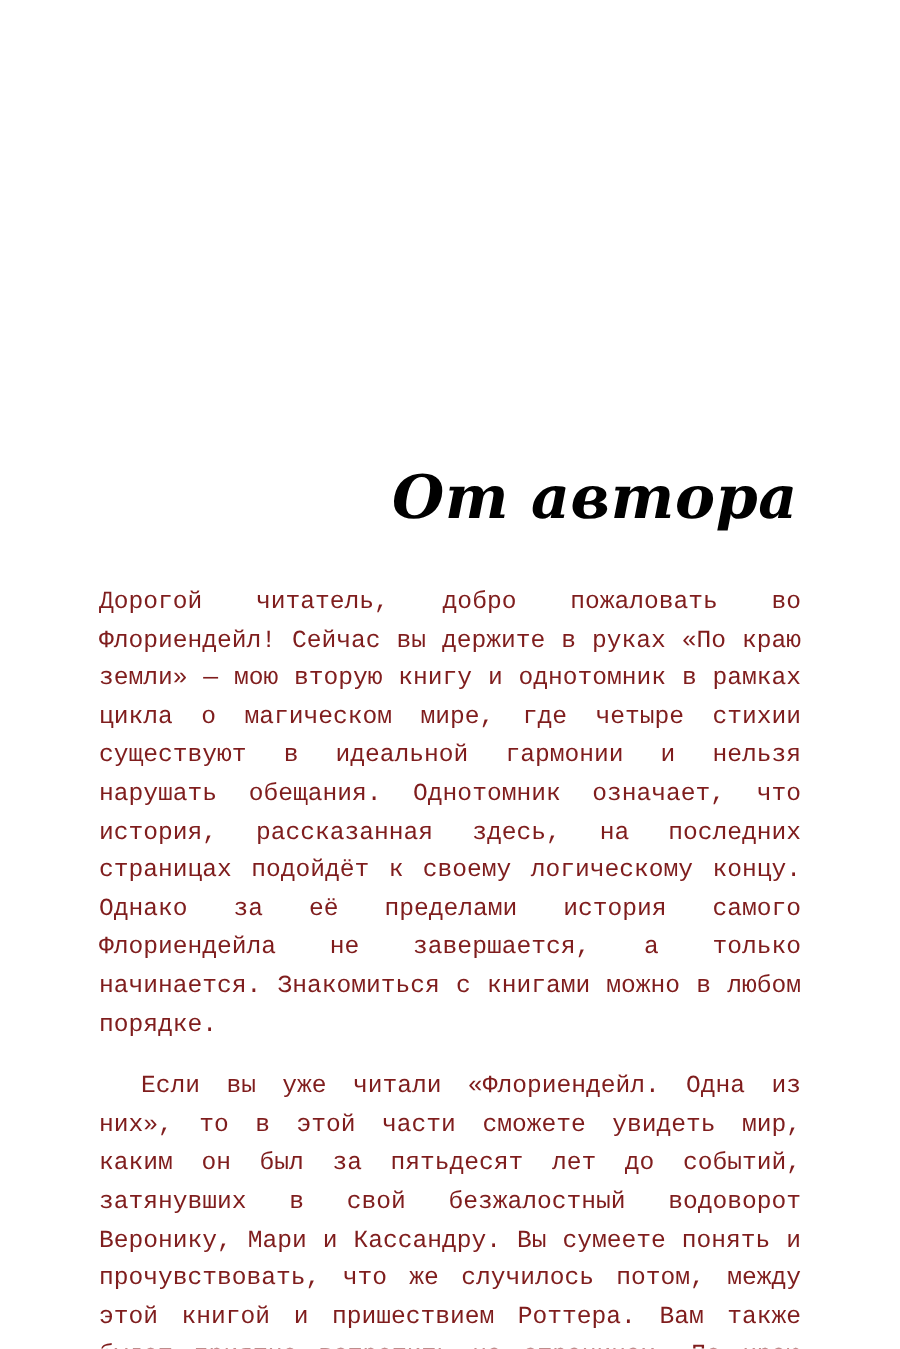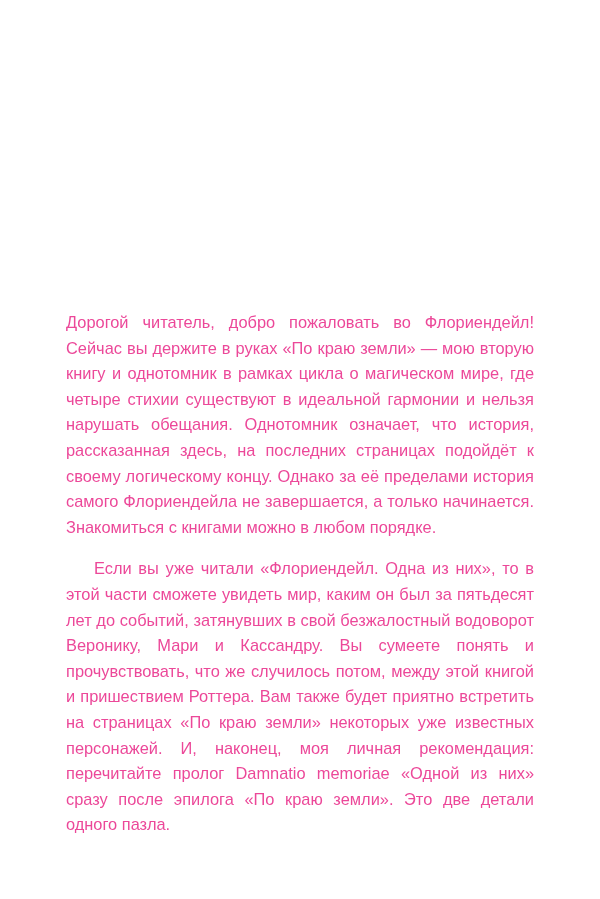--- a/index.html
+++ b/index.html
@@ -35,37 +35,38 @@
     font-weight: 700;
     font-size: 40px;
     line-height: 1.1;
     text-align: right;
     letter-spacing: 0.5px;
     color: #000000;
     margin: 0 0 34px 0;
     padding-right: 2px;
   }
   .body-text {
-    font-family: Liberation Sans, sans-serif;
+    font-family: Liberation Mono, monospace;
     font-size: 16.4px;
     line-height: 25.6px;
     text-align: justify;
     text-justify: inter-word;
-    color: #ec4899;
+    color: #7f1d1d;
     margin: 0;
     hyphens: manual;
   }
   .body-text + .body-text {
     margin-top: 16px;
   }
   .indent {
     text-indent: 28px;
   }
 </style>
 </head>
 <body>
 
 <div class="page">
   <div class="content">
+    <h1 class="chapter-title">От автора</h1>
     <p class="body-text">Дорогой читатель, добро пожаловать во Флориендейл! Сейчас вы держите в руках «По краю земли» — мою вторую книгу и однотомник в рамках цикла о магическом мире, где четыре стихии существуют в идеальной гармонии и нельзя нарушать обещания. Однотомник означает, что история, рассказанная здесь, на последних страницах подойдёт к своему логическому концу. Однако за её пределами история самого Флориендейла не завершается, а только начинается. Знакомиться с книгами можно в любом порядке.</p>
     <p class="body-text indent">Если вы уже читали «Флориендейл. Одна из них», то в этой части сможете увидеть мир, каким он был за пятьдесят лет до событий, затянувших в свой безжалостный водоворот Веронику, Мари и Кассандру. Вы сумеете понять и прочувствовать, что же случилось потом, между этой книгой и пришествием Роттера. Вам также будет приятно встретить на страницах «По краю земли» некоторых уже известных персонажей. И, наконец, моя личная рекомендация: перечитайте пролог Damnatio memoriae «Одной из них» сразу после эпилога «По краю земли». Это две детали одного пазла.</p>
   </div>
 </div>
 
 </body></html>

